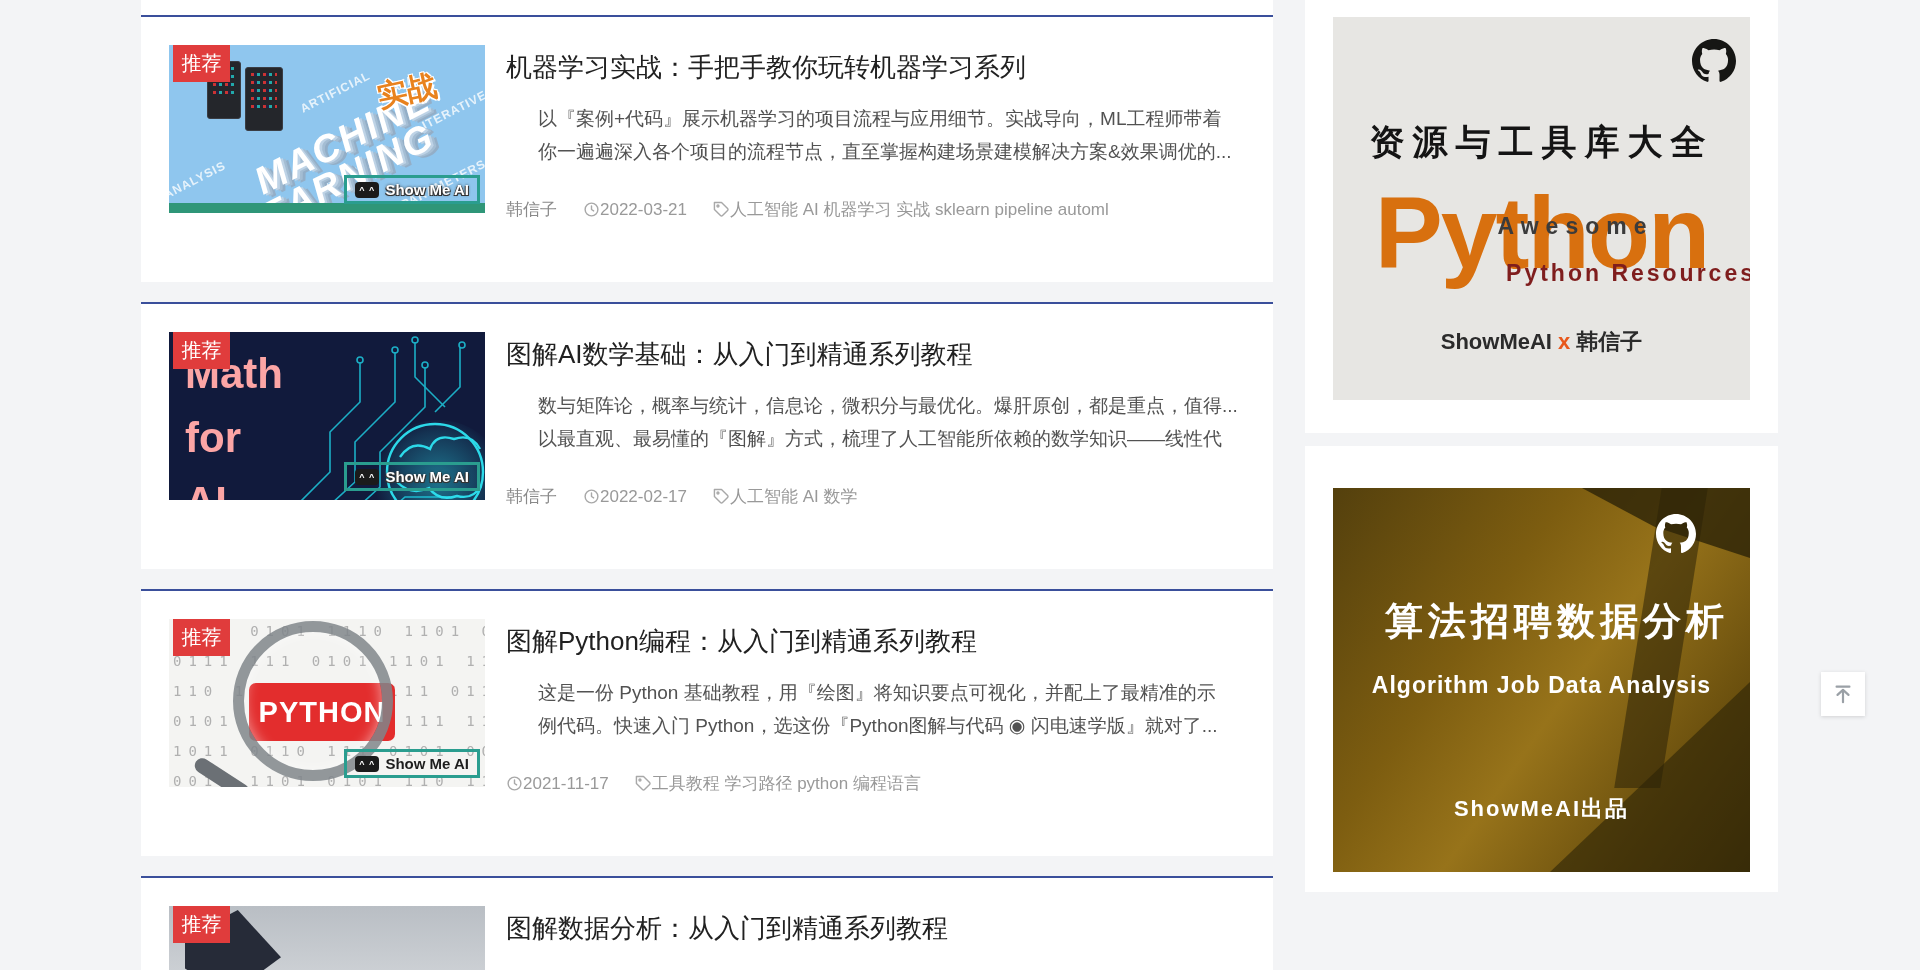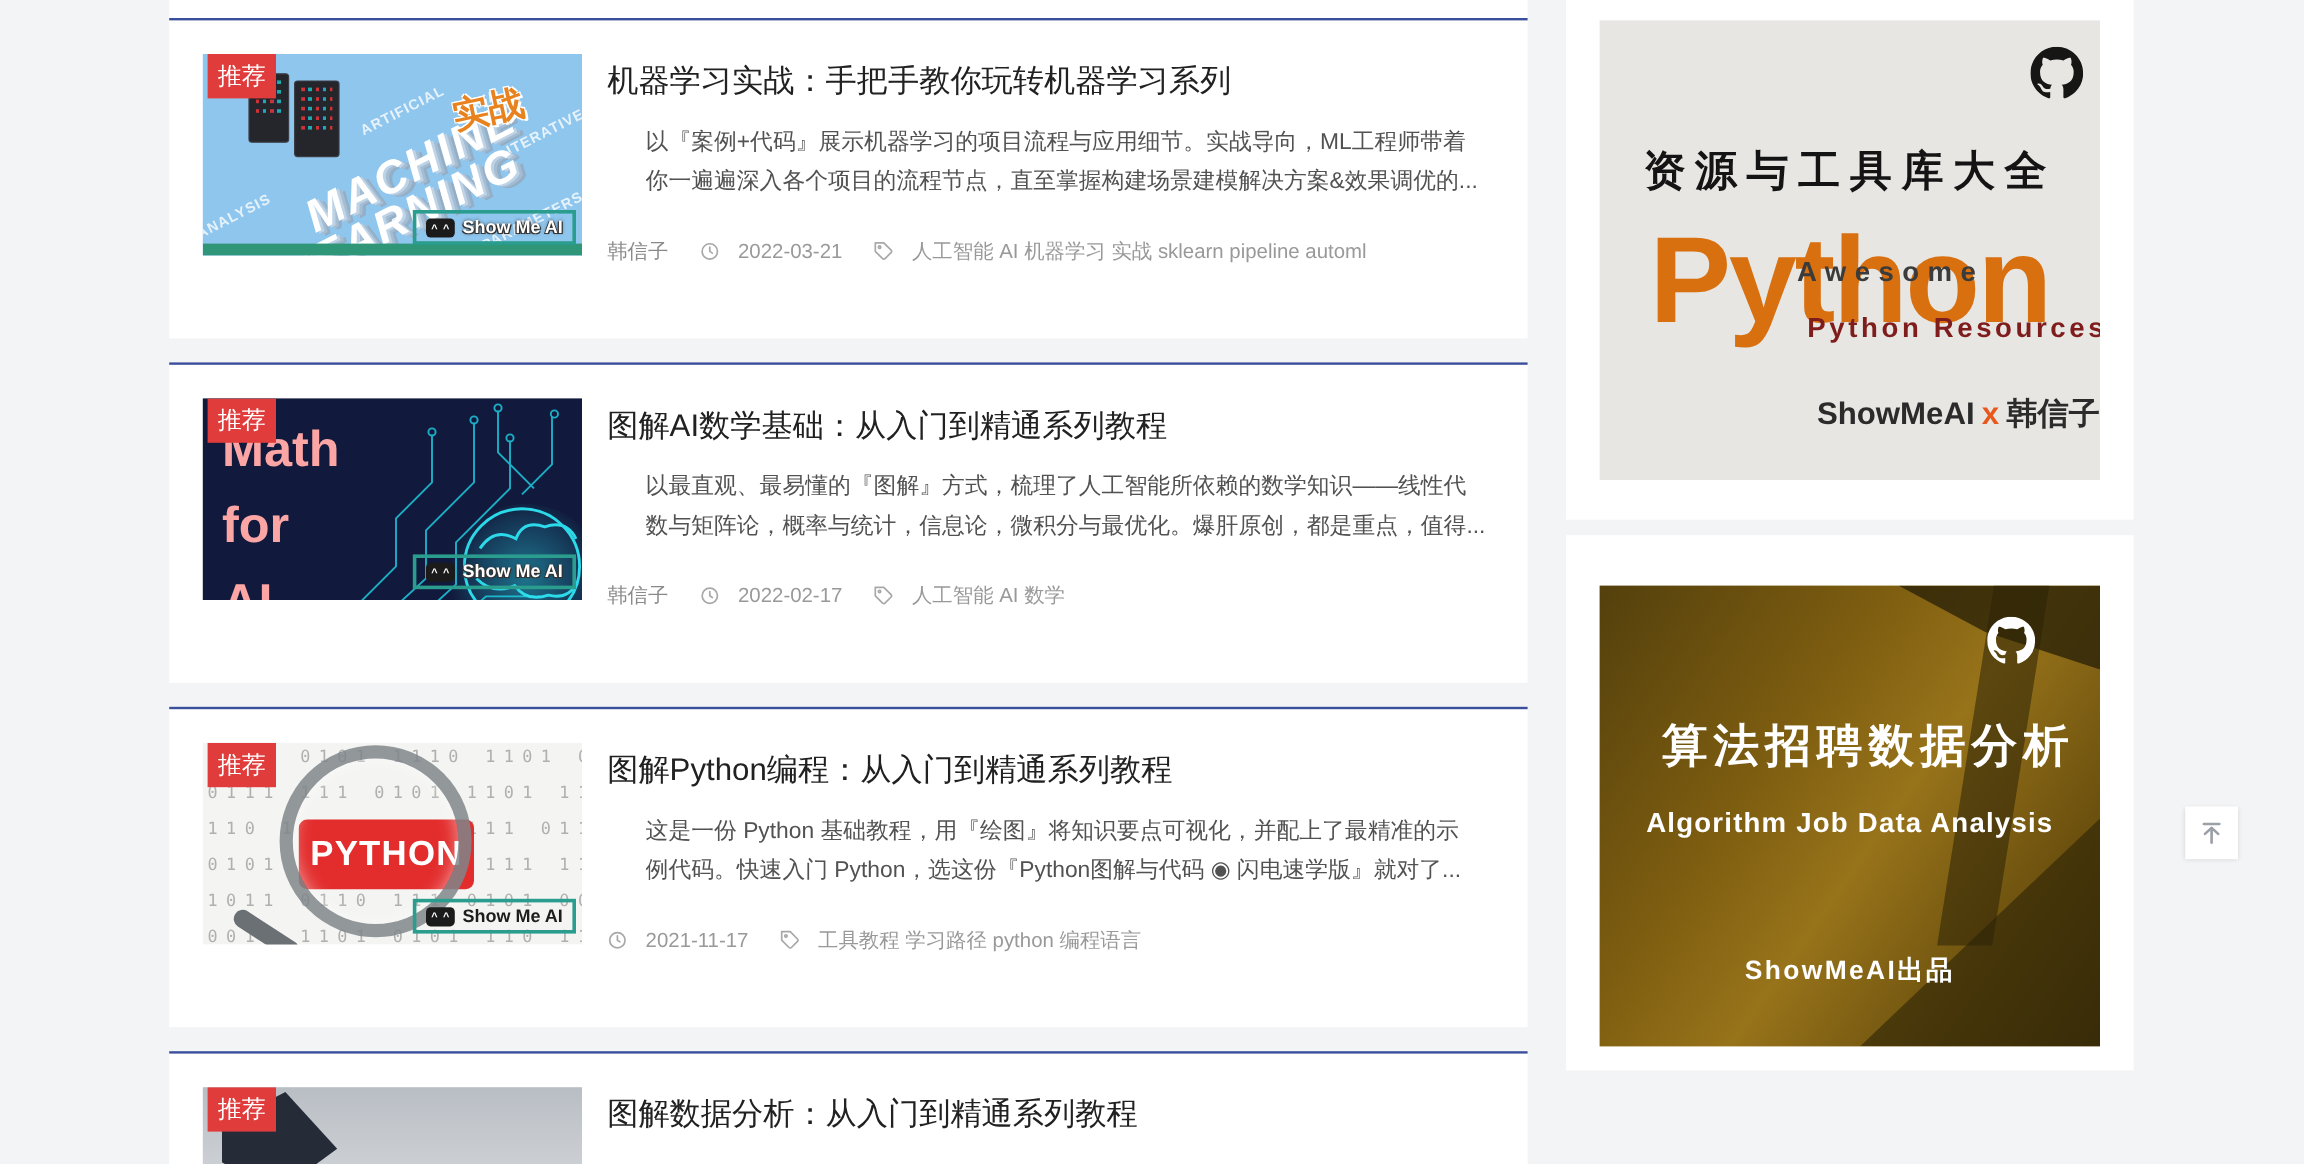--- a/index.html
+++ b/index.html
@@ -11,21 +11,21 @@
   .prev-card-bottom { height:15px; background:#fff; }
   .card { background:#fff; border-top:2px solid #3a4f9b; padding:28px 28px 41px; margin-bottom:20px; display:flex; gap:21px; }
   .cover { position:relative; width:316px; height:168px; flex:none; overflow:hidden; cursor:pointer; }
   .badge { position:absolute; top:0; left:4px; width:57px; height:37px; background:#e03c3c; color:#fff;
            font-size:20px; display:flex; align-items:center; justify-content:center; z-index:6; }
   .card-body { flex:1; min-width:0; display:flex; flex-direction:column; height:196px; }
   .card-title { font-size:26px; font-weight:400; color:#212121; margin-top:5px; white-space:nowrap; overflow:hidden; cursor:pointer; }
   .card-excerpt { margin-top:17px; font-size:19px; line-height:33px; color:#525252;margin-left:32px; }
   .card-excerpt div { white-space:nowrap; overflow:hidden; }
   .card-meta { margin-top:auto; margin-bottom:20px; display:flex; align-items:center; gap:26px; font-size:17px; color:#999; }
-  .meta-group { display:flex; align-items:center; gap:15px; }
+  .meta-group { display:flex; align-items:center; gap:0; }
   .meta-group svg { stroke:#a8a8a8; fill:none; stroke-width:2; stroke-linecap:round; stroke-linejoin:round; }
   .author { color:#8a8a8a; }
   .tags { cursor:pointer; }
 
   
   .cover-ml { background:#8fc6ee; }
   .iso { position:absolute; color:rgba(255,255,255,.78); font-weight:700; font-size:12px; letter-spacing:1px;
          transform:rotate(-27deg); white-space:nowrap; }
   .iso.w0{left:128px;top:40px;} .iso.w1{left:212px;top:34px;} .iso.w2{left:250px;top:58px;}
   .iso.w3{left:152px;top:112px;} .iso.w4{left:228px;top:132px;} .iso.w5{left:-8px;top:128px;} .iso.w6{left:26px;top:176px;}
@@ -86,21 +86,21 @@
   .scover1 { height:383px; background:#e7e6e3; }
   .gh { position:absolute; }
   .s1-title { position:absolute; top:102px; left:0; right:0; text-align:center; font-size:35px; font-weight:700;
               color:#141414; letter-spacing:8px; }
   .s1-big { position:absolute; top:160px; left:0; right:0; text-align:center; font-size:102px; line-height:1.1;
             font-weight:700; color:#d8700f; letter-spacing:-2px; }
   .s1-ov1 { position:absolute; top:196px; left:0; right:0; text-align:center; transform:translateX(34px);
             font-size:23px; font-weight:700; color:#3b3b3b; letter-spacing:7px; }
   .s1-ov2 { position:absolute; top:243px; left:0; right:0; text-align:right; transform:translateX(6px);
             font-size:23px; font-weight:700; color:#7f1d1d; letter-spacing:3px; }
-  .s1-footer { position:absolute; top:310px; left:0; right:0; text-align:right; font-size:26px; font-weight:700; color:#2b2b2b; }
+  .s1-footer { position:absolute; top:310px; left:0; right:0; text-align:center; font-size:22px; font-weight:700; color:#2b2b2b; }
   .s1-footer .x { color:#e8581c; padding:0 6px; }
 
   .scover2 { height:384px; background:linear-gradient(125deg,#54400d 0%,#7d5d10 35%,#97731a 55%,#6b500e 80%,#4c390b 100%); }
   .s2-shape { position:absolute; background:#2c2307; }
   .s2-shape.a { right:0; top:0; width:240px; height:70px; clip-path:polygon(30% 0,100% 0,100% 100%,60% 55%); opacity:.8; }
   .s2-shape.b { right:66px; top:0; width:46px; height:300px; transform:skewX(-9deg); opacity:.55; }
   .s2-shape.c { right:0; bottom:0; width:200px; height:190px; clip-path:polygon(100% 0,100% 100%,0 100%); opacity:.6; }
   .s2-title { position:absolute; top:108px; left:0; right:0; text-align:center; font-size:38px; font-weight:700;
               color:#fff; letter-spacing:5px;padding-left:31px; }
   .s2-sub { position:absolute; top:184px; left:0; right:0; text-align:center; font-size:23px; font-weight:600;
@@ -205,22 +205,22 @@
       <div class="math-l m2">for</div>
       <div class="math-l m3">AI</div>
       <div class="wm">
         <div class="wm-icon">^ ^</div>
         <span class="wm-text">Show Me AI</span>
       </div>
     </div>
     <div class="card-body">
       <div class="card-title">图解AI数学基础：从入门到精通系列教程</div>
       <div class="card-excerpt">
+        <div>数与矩阵论，概率与统计，信息论，微积分与最优化。爆肝原创，都是重点，值得...</div>
         <div>以最直观、最易懂的『图解』方式，梳理了人工智能所依赖的数学知识——线性代</div>
-        <div>数与矩阵论，概率与统计，信息论，微积分与最优化。爆肝原创，都是重点，值得...</div>
       </div>
       <div class="card-meta">
         <span class="author">韩信子</span>
         <span class="meta-group">
           <svg width="17" height="17" viewBox="0 0 24 24">
               <circle cx="12" cy="12" r="9"></circle>
               <path d="M12 7v5l3 2"></path>
             </svg>
           <span>2022-02-17</span>
         </span>

